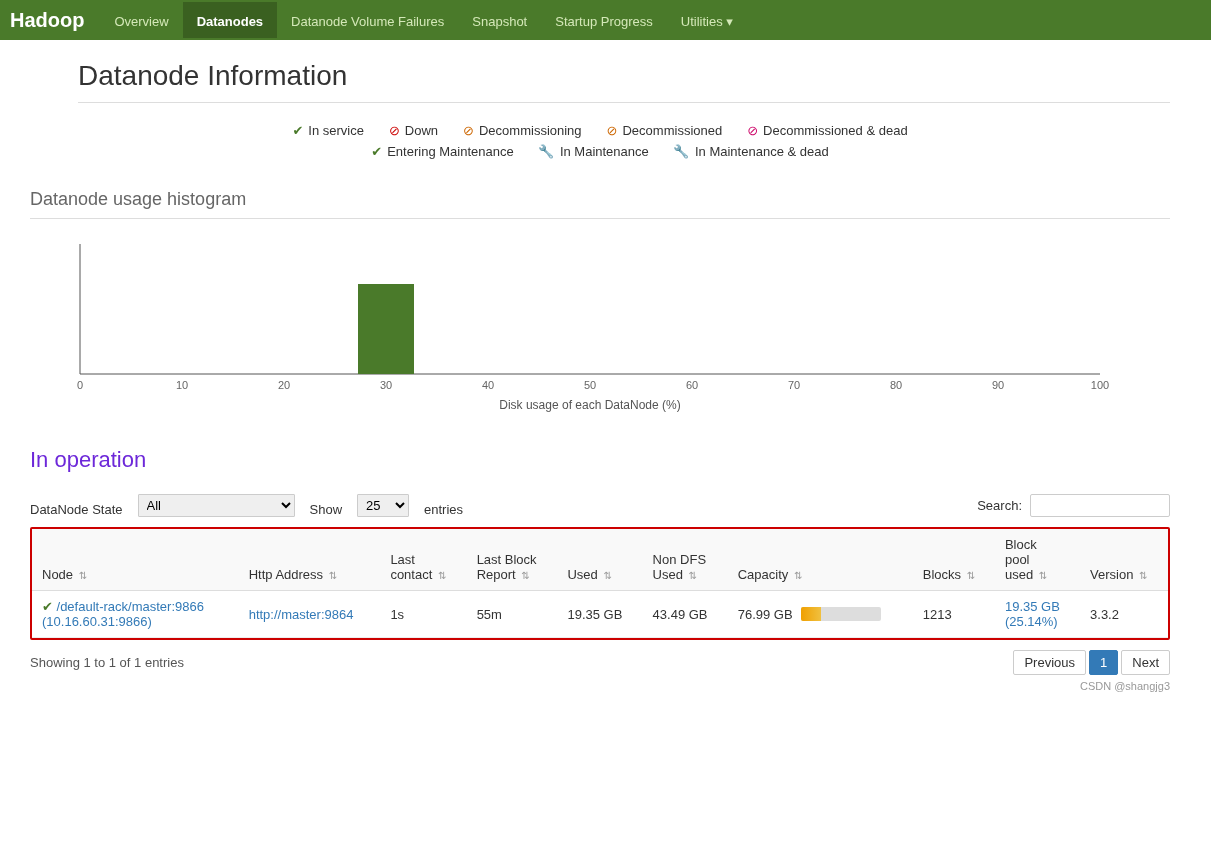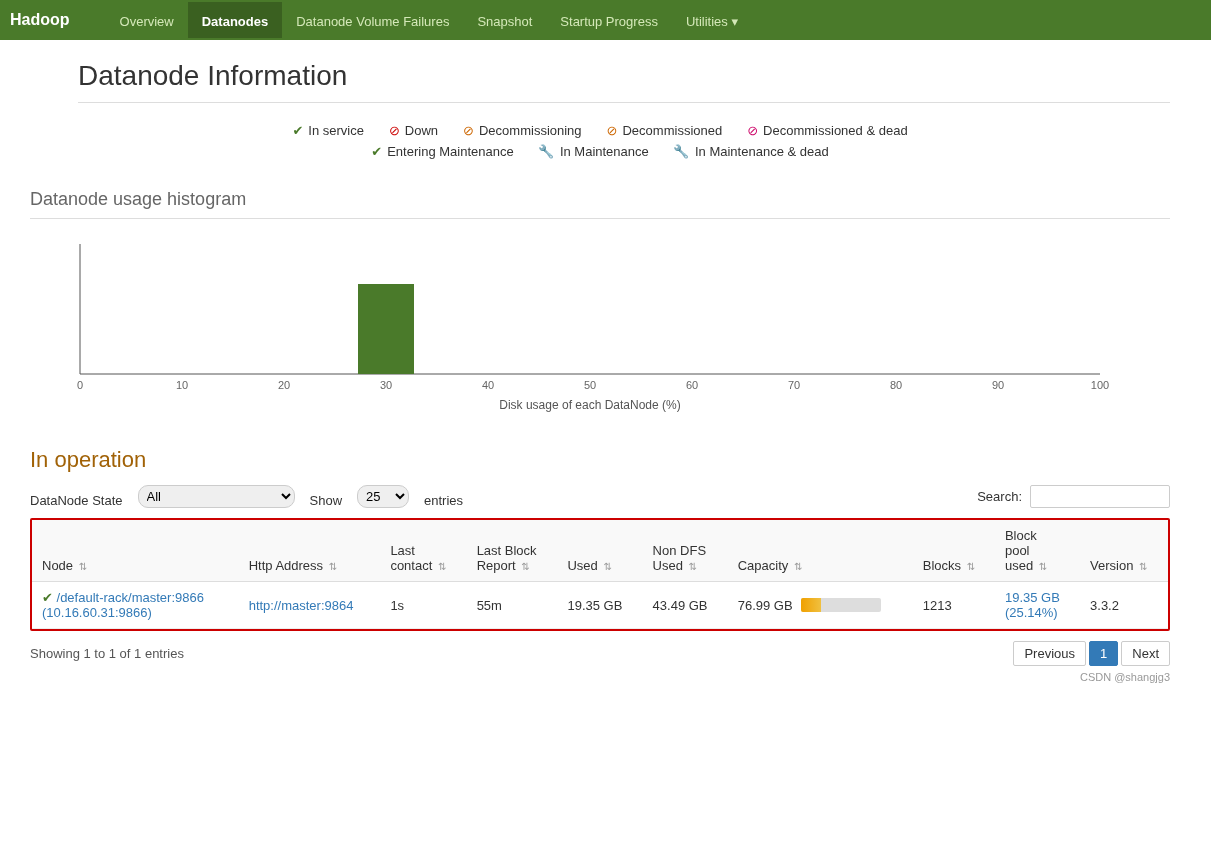--- a/index.html
+++ b/index.html
@@ -8,23 +8,23 @@
     
     nav {
       background: #4a7a2a;
       display: flex;
       align-items: center;
       padding: 0 10px;
       height: 40px;
     }
     nav .brand {
       color: #fff;
-      font-size: 16px;
+      font-size: 20px;
       font-weight: bold;
-      margin-right: 36px;
+      margin-right: 16px;
     }
     nav a {
       color: #d4e8b8;
       text-decoration: none;
       padding: 10px 14px;
       font-size: 13px;
       display: inline-block;
       height: 36px;
       line-height: 20px;
     }
@@ -67,37 +67,37 @@
 
     
     h2 { font-size: 18px; font-weight: normal; color: #666; margin-bottom: 15px; padding-bottom: 8px; border-bottom: 1px solid #ddd; }
 
     
     .histogram-svg-wrap {
       margin: 10px 0 30px 0;
     }
 
     
-    .section-title { font-size: 22px; font-weight: normal; color: #a16207; margin: 20px 0 12px 0; }
+    .section-title { font-size: 22px; font-weight: normal; color: #6d28d9; margin: 20px 0 21px 0; }
 
     
     .table-controls {
       display: flex;
       align-items: center;
       justify-content: space-between;
       margin-bottom: 10px;
     }
     .table-controls-left { display: flex; align-items: flex-end; gap: 15px; }
     .table-controls-right { display: flex; align-items: center; gap: 8px; }
     label { font-size: 13px; }
     select {
       font-size: 13px;
       padding: 2px 4px;
       border: 1px solid #ccc;
-      border-radius: 10px;
+      border-radius: 1px;
     }
     input[type="text"] {
       font-size: 13px;
       padding: 3px 6px;
       border: 1px solid #ccc;
       border-radius: 2px;
       width: 140px;
     }
 
     

